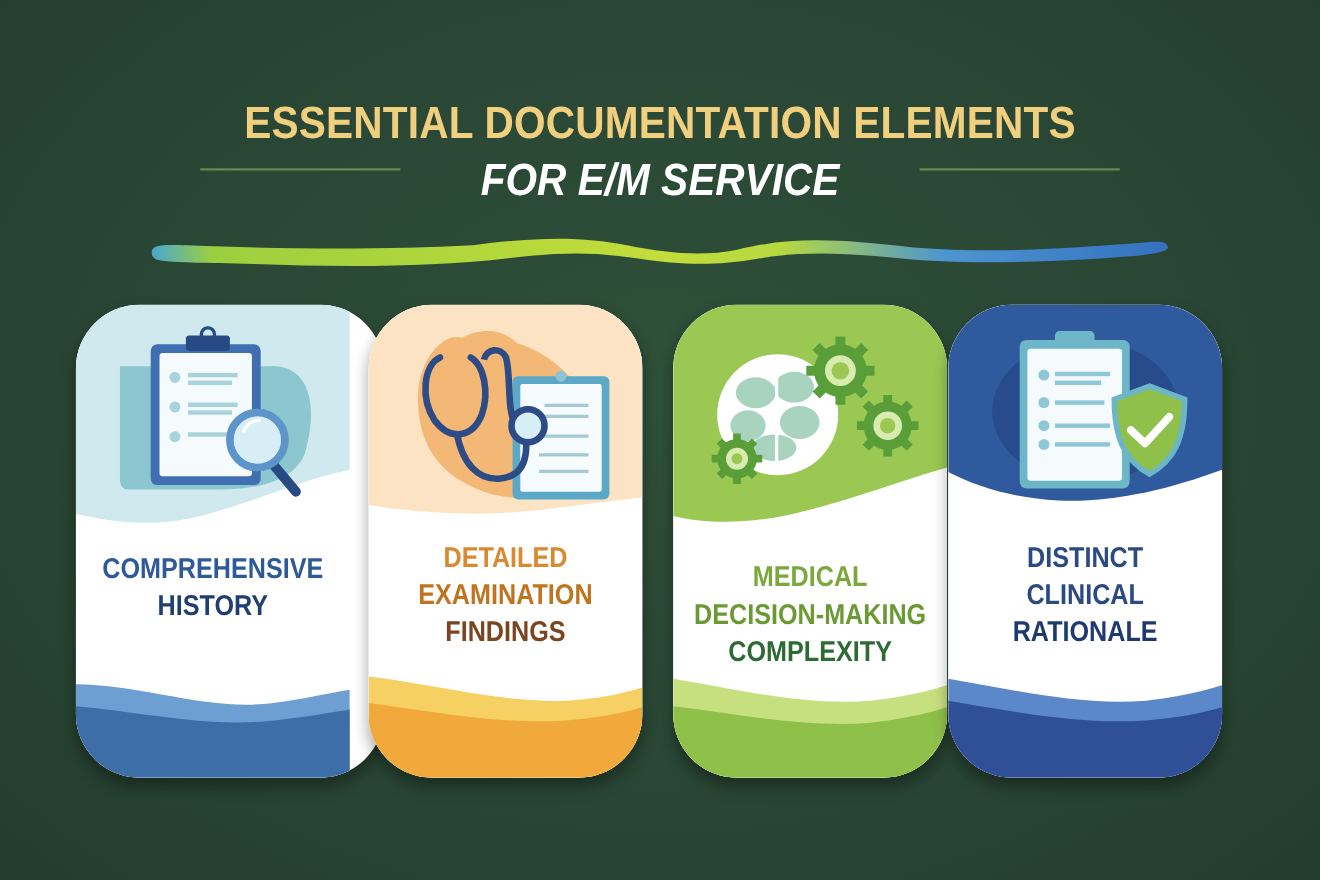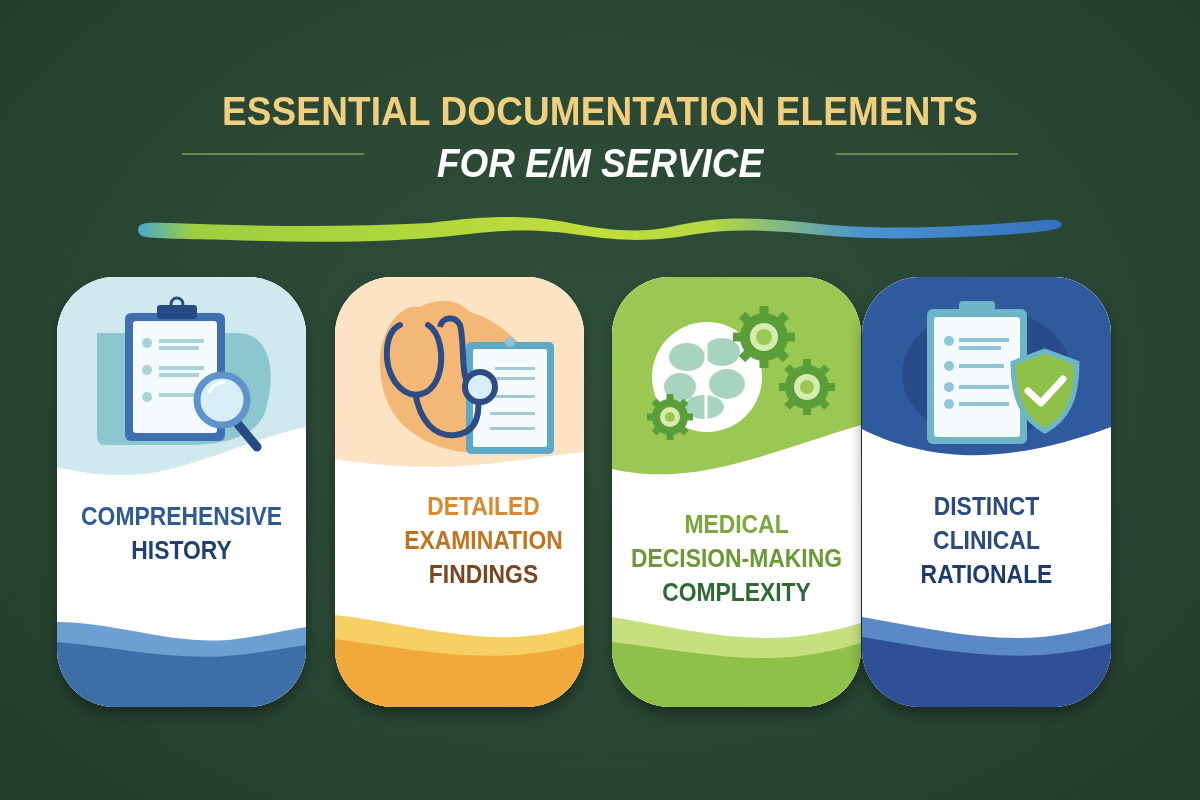--- a/index.html
+++ b/index.html
@@ -57,21 +57,21 @@
       <stop offset="0.06" stop-color="#9ccf3e"></stop>
       <stop offset="0.5" stop-color="#c3dd3a"></stop>
       <stop offset="0.62" stop-color="#b6d840"></stop>
       <stop offset="0.78" stop-color="#4d95d0"></stop>
       <stop offset="1" stop-color="#3470bf"></stop>
     </linearGradient>
   </defs>
   <path d="M8,25 C8,18 14,17 40,18 C140,22 220,22 300,18 C360,10 400,10 440,18 C480,26 510,28 540,22 C590,10 630,12 700,20 C780,26 850,20 905,16 C925,14 930,14 932,20 C930,26 900,28 870,30 C800,34 740,35 690,30 C640,25 600,23 560,30 C520,37 490,36 450,30 C410,24 380,24 330,30 C260,38 180,38 100,35 C60,34 20,34 12,31 C9,29 8,27 8,25 Z" fill="url(#rg)"></path>
 </svg>
 
-<div class="card" style="left:57px;">
+<div class="card" style="left:69px;padding-left:31px;">
   <svg class="bg" viewBox="0 0 249 430">
     <rect x="0" y="0" width="249" height="430" fill="#ffffff"></rect>
     <path d="M0,0 H249 V150 C200,160 150,185 100,195 C60,202 25,196 0,190 Z" fill="#cfe9ee"></path>
     <path d="M0,345 C60,345 120,370 180,362 C215,357 235,352 249,350 V430 H0 Z" fill="#6d9fd2"></path>
     <path d="M0,365 C60,370 120,385 180,378 C215,374 235,370 249,368 V430 H0 Z" fill="#3e6ea8"></path>
   </svg>
   <svg style="position:absolute;left:30px;top:18px;width:200px;height:180px;" viewBox="0 0 200 180">
     <path d="M10,38 H150 C180,38 190,70 180,110 C175,140 140,150 100,150 H18 C12,150 10,146 10,140 Z" fill="#8cc7cf"></path>
     <rect x="38" y="18" width="100" height="128" rx="6" fill="#3f6fb1"></rect>
     <rect x="46" y="26" width="84" height="112" rx="3" fill="#f5fafc"></rect>
@@ -110,21 +110,21 @@
     <rect x="135" y="80" width="40" height="3" fill="#a6c9d6"></rect>
       <rect x="135" y="90" width="40" height="3" fill="#a6c9d6"></rect>
     <rect x="130" y="108" width="45" height="3" fill="#a6c9d6"></rect>
       <rect x="130" y="125" width="45" height="3" fill="#a6c9d6"></rect>
       <rect x="130" y="140" width="45" height="3" fill="#a6c9d6"></rect>
     <path d="M40,38 C25,45 22,75 35,95 C50,115 70,110 78,90 C85,70 80,45 68,38" fill="none" stroke="#2d4c86" stroke-width="6" stroke-linecap="round"></path>
     <path d="M55,105 C60,135 75,150 95,148 C115,146 120,130 118,110" fill="none" stroke="#2d4c86" stroke-width="6"></path>
     <path d="M80,40 C82,30 95,28 100,38 C105,55 100,90 110,100" fill="none" stroke="#2d4c86" stroke-width="6"></path>
     <circle cx="120" cy="100" r="15" fill="#d8eef7" stroke="#2d4c86" stroke-width="6"></circle>
   </svg>
-  <div class="label" style="top:212px;padding-left:24px;">
+  <div class="label" style="top:212px;">
     <span style="color:#d98a30;">DETAILED</span>
     <span style="color:#c0741f;">EXAMINATION</span>
     <span style="color:#7a4520;">FINDINGS</span>
   </div>
 </div>
 
 <div class="card" style="left:612px;">
   <svg class="bg" viewBox="0 0 249 430">
     <rect x="0" y="0" width="249" height="430" fill="#ffffff"></rect>
     <path d="M0,0 H249 V148 C200,162 150,182 100,192 C60,200 25,198 0,192 Z" fill="#9ac853"></path>

